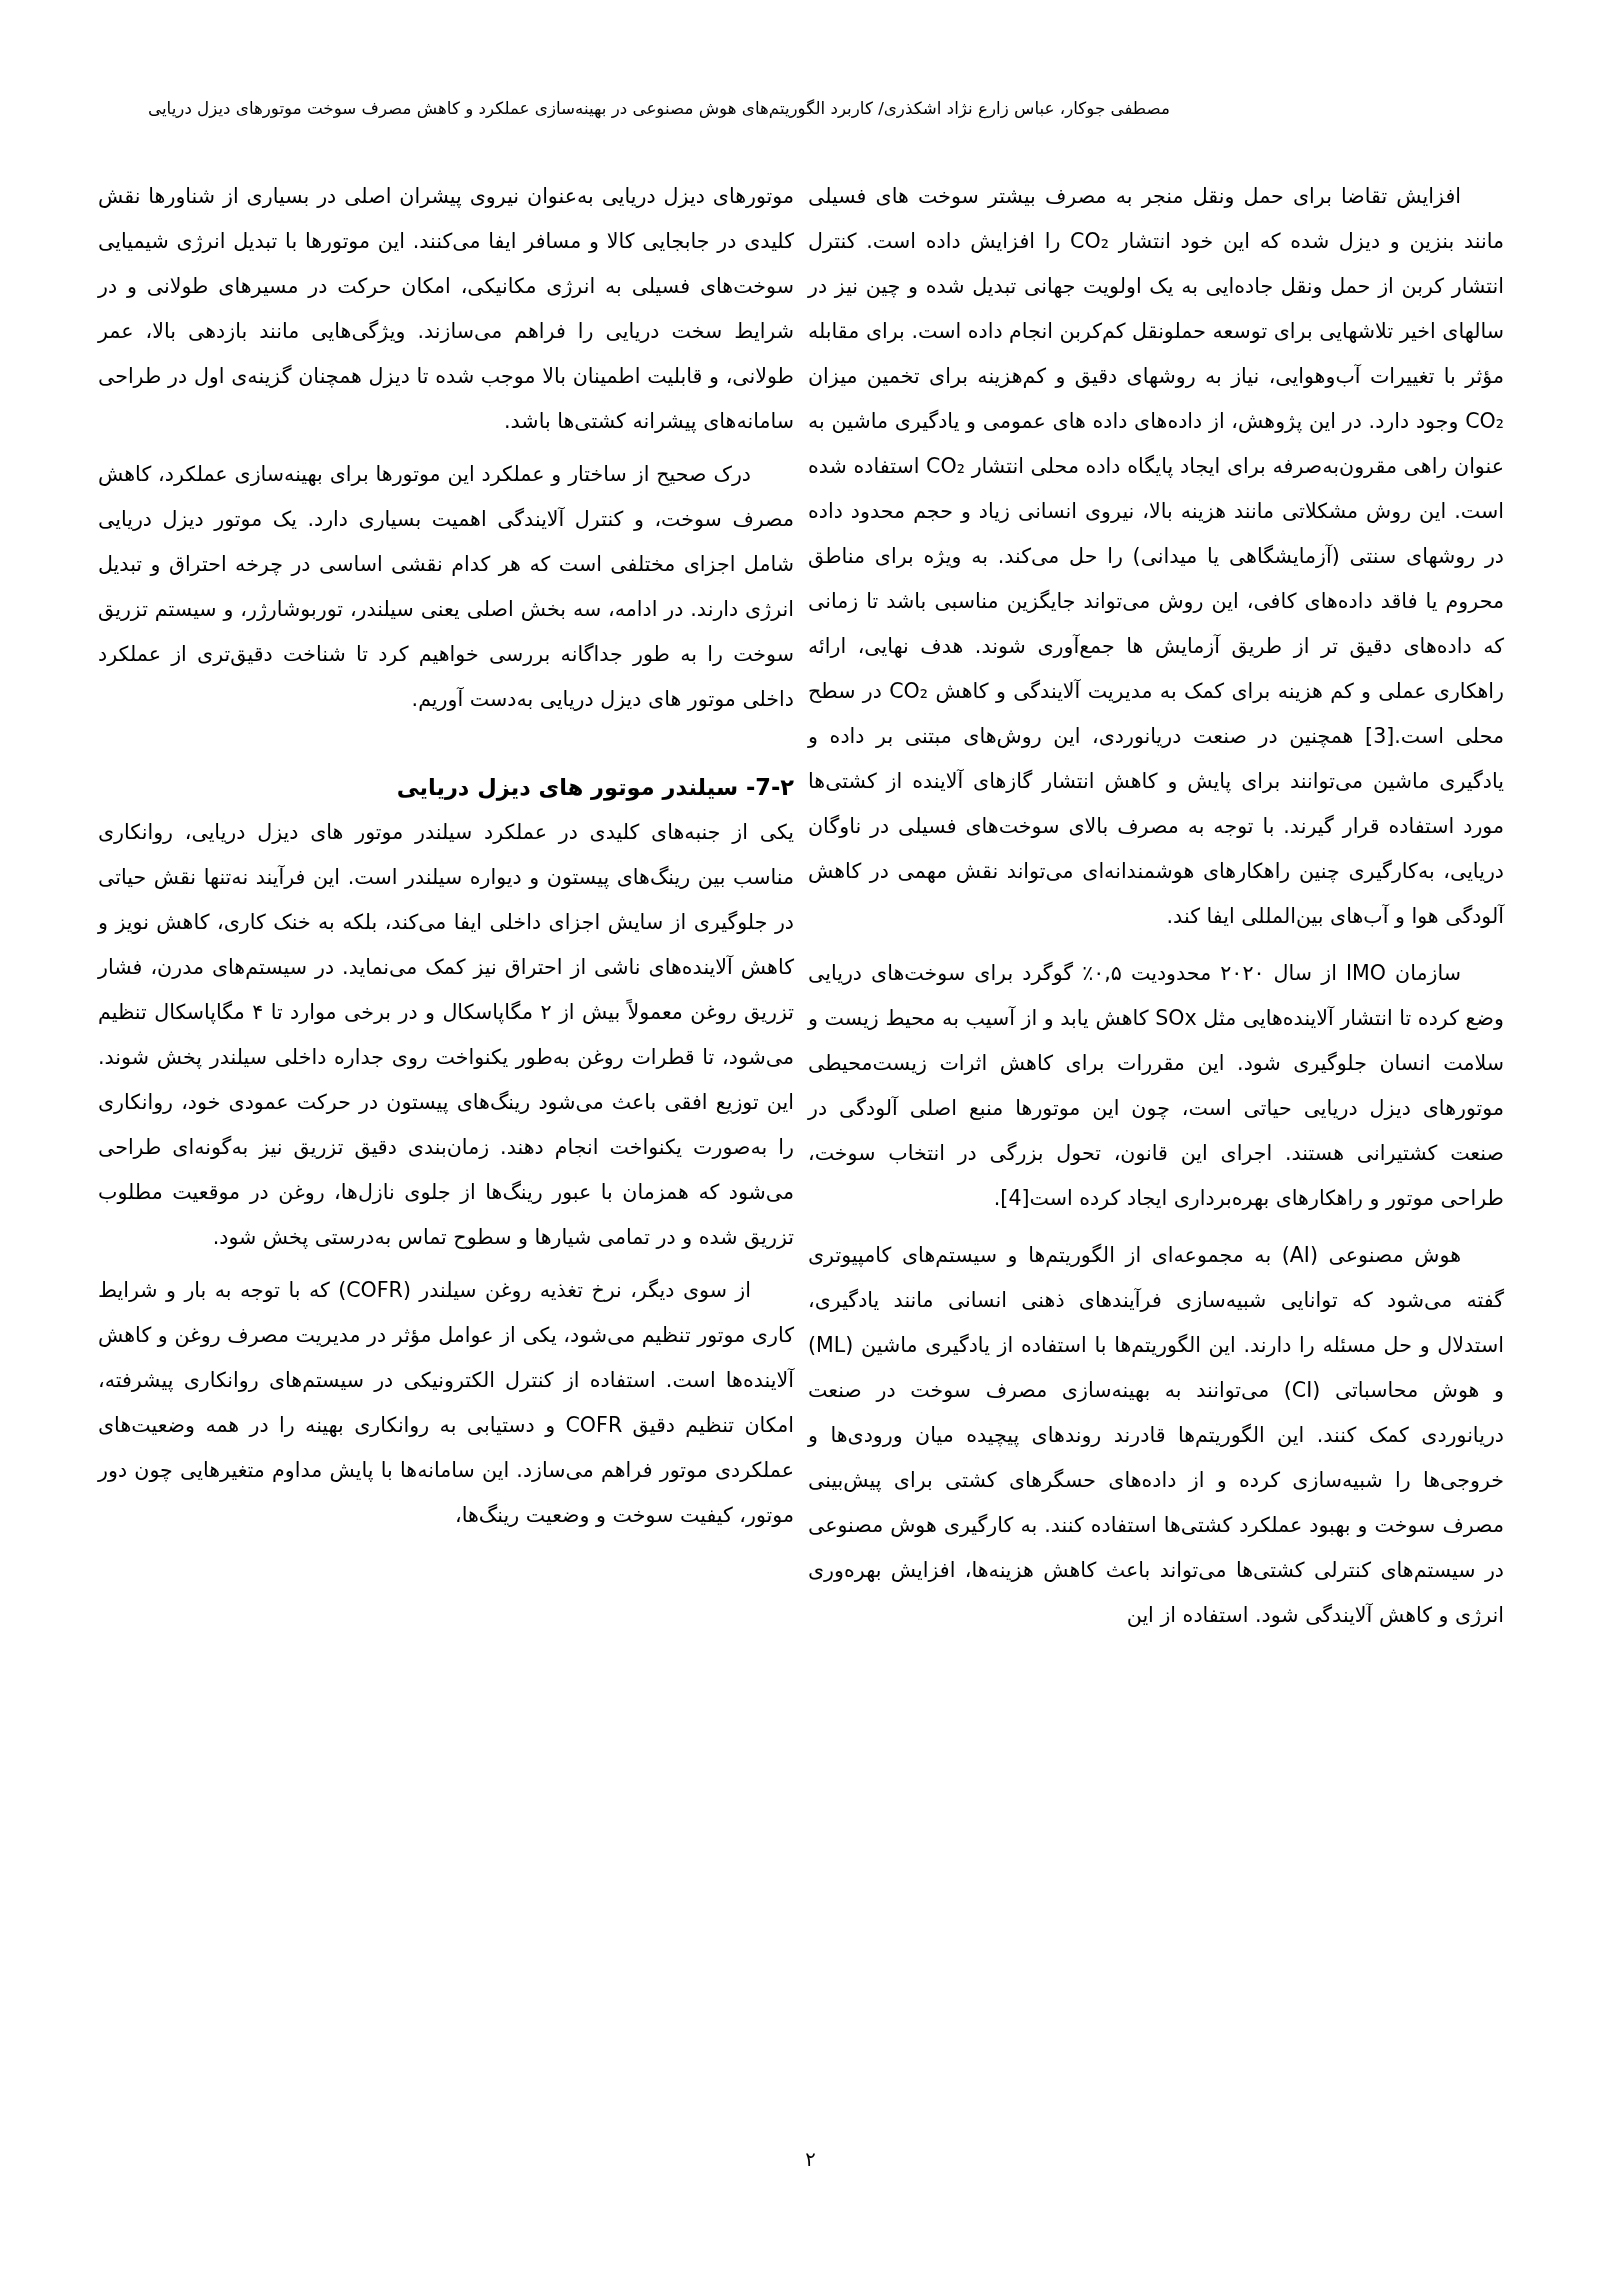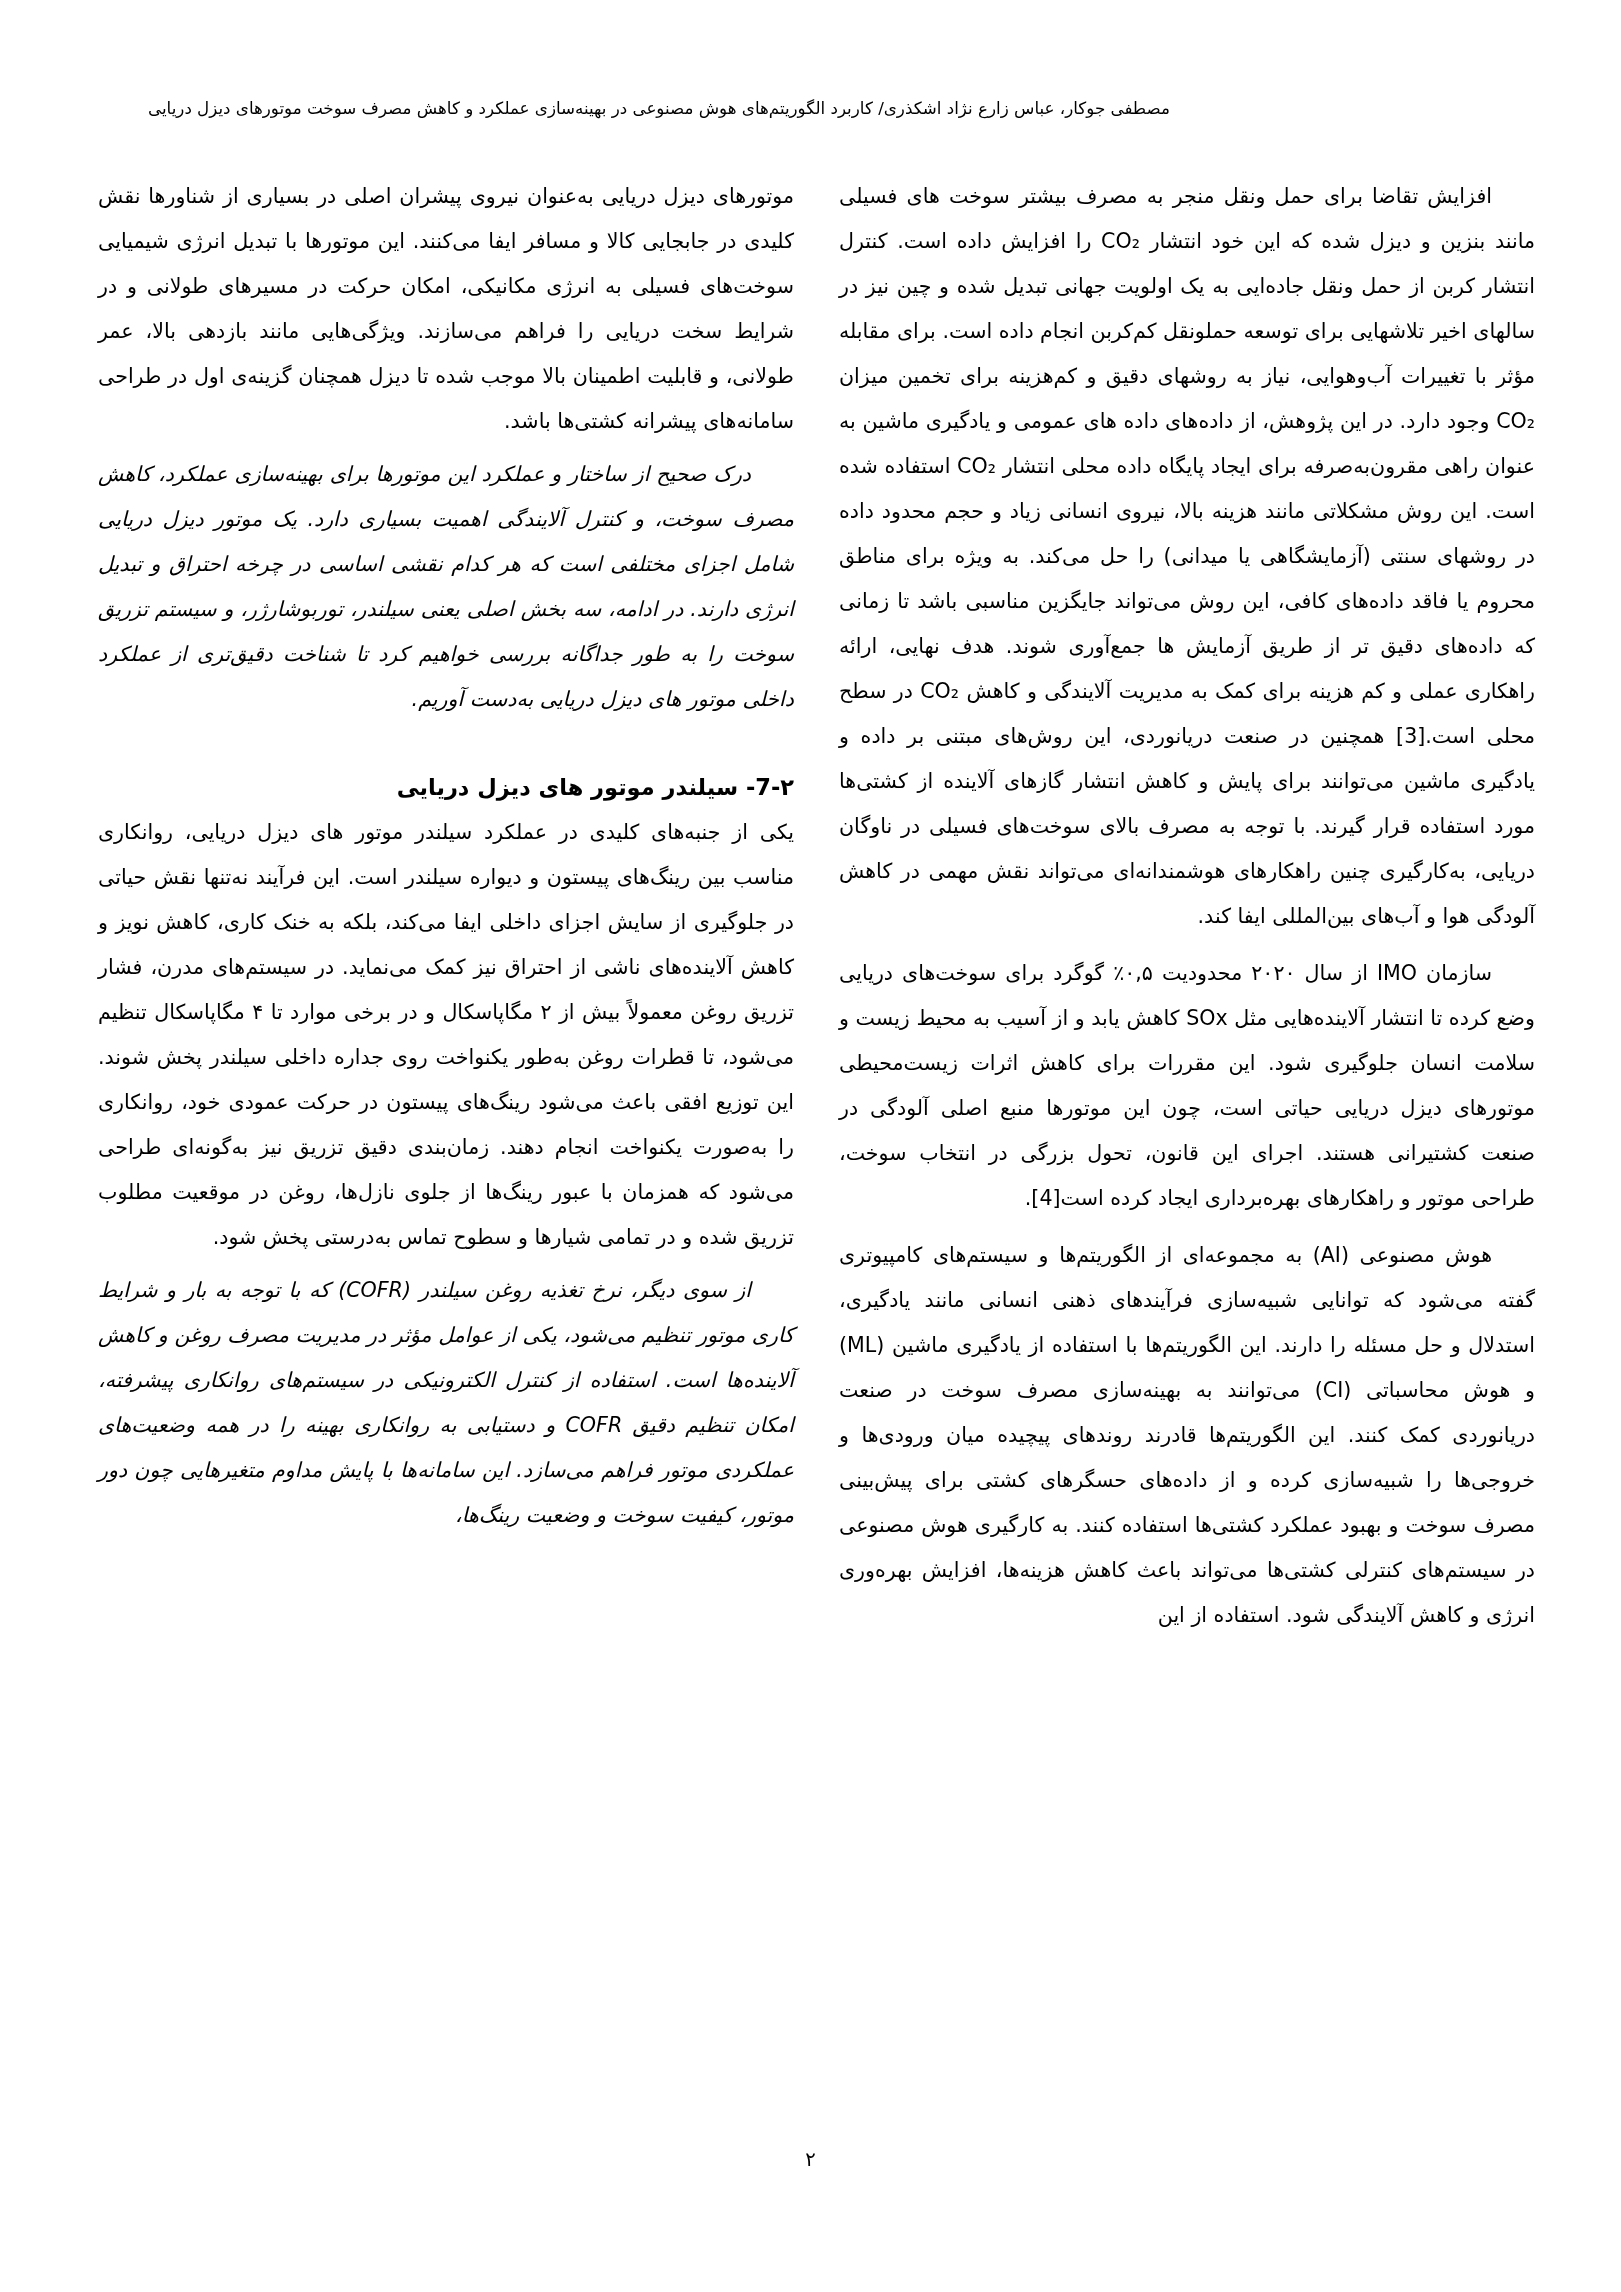--- a/index.html
+++ b/index.html
@@ -9,25 +9,25 @@
     color: #000;
   }
   .running-header {
     position: absolute; top: 98px; left: 0; width: 1318px;
     text-align: center; font-size: 16.7px; direction: rtl;
   }
   .col {
     position: absolute; top: 174px; width: 696px; direction: rtl;
     font-size: 20.6px; line-height: 45px; text-align: justify;
   }
-  .col-right { left: 839px; }
+  .col-right { left: 808px; }
   .col-left { left: 98px; }
   .para { margin: 0; }
   .para.indent { text-indent: 43px; }
-  .para.gap-sm { margin-top: 7.8px; font-style: italic; }
+  .para.gap-sm { margin-top: 7.8px; }
   .para.gap-md { margin-top: 11.8px; }
   .section-heading {
     font-weight: bold; font-size: 22.5px; margin: 39px 0 0 0; line-height: 45px;
   }
   .subsection-heading {
     font-weight: bold; font-size: 22.5px; margin: 43px 0 0 0; line-height: 45px;
   }
   .page-number {
     position: absolute; top: 2148px; left: 0; width: 1621px; text-align: center; font-size: 19.6px;
   }

